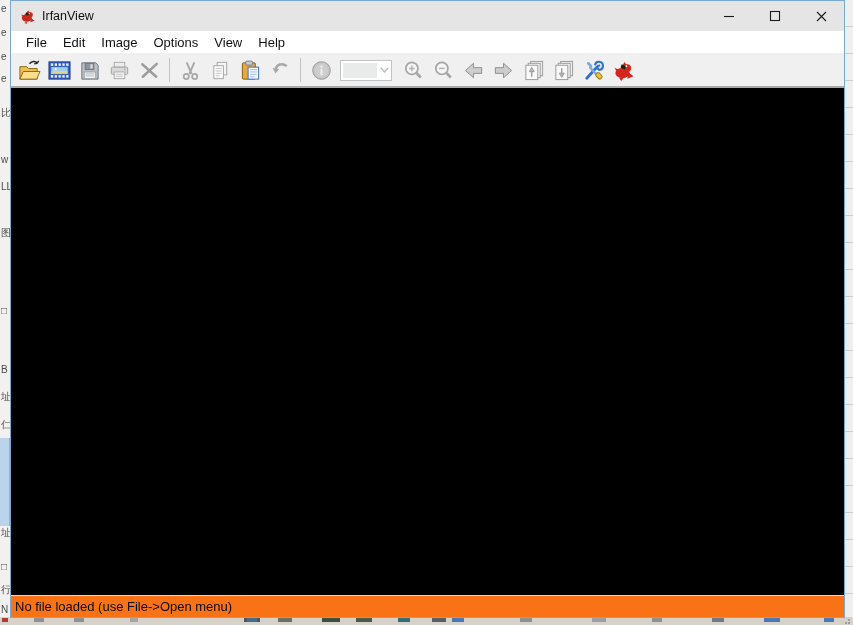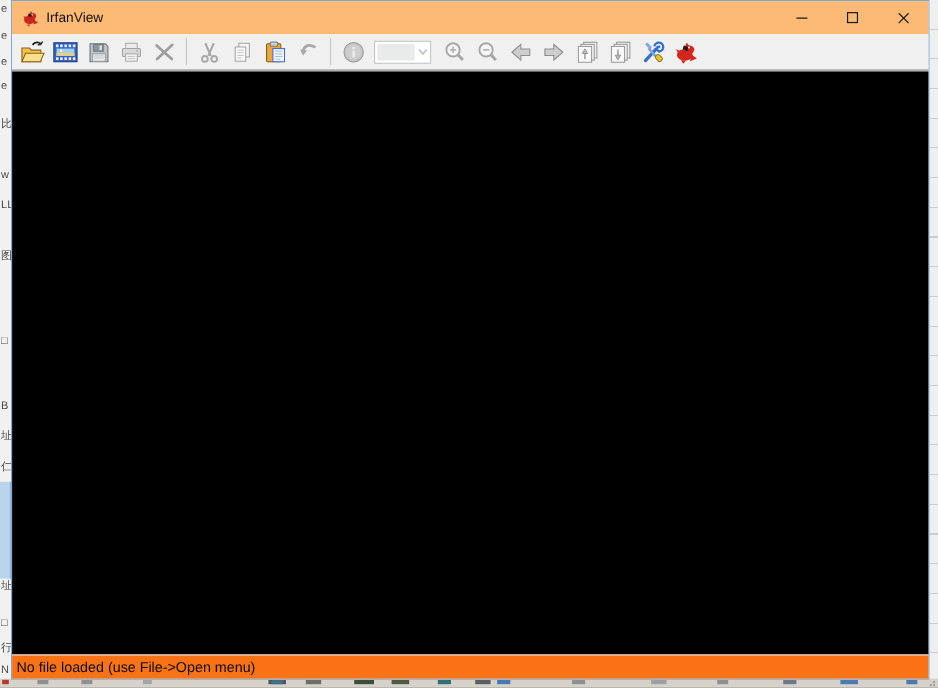--- a/index.html
+++ b/index.html
@@ -23,21 +23,21 @@
   .grip { position:absolute; right:1px; bottom:1px; width:7px; height:6px;
           background:
             radial-gradient(circle at 1px 5px, #9aa0a6 1px, transparent 1.2px),
             radial-gradient(circle at 4px 5px, #9aa0a6 1px, transparent 1.2px),
             radial-gradient(circle at 4px 2px, #9aa0a6 1px, transparent 1.2px); }
 
   
   .win { position:absolute; left:10px; top:0; width:835px; height:618px;
          background:#fff; border:1px solid #79a8d5; display:flex; flex-direction:column; }
 
-  .titlebar { height:30px; background:#fdba74; display:flex; align-items:center; flex:0 0 auto; }
+  .titlebar { height:30px; background:#e5e5e5; display:flex; align-items:center; flex:0 0 auto; }
   .app-icon { width:17px; height:17px; margin:0 6px 0 8px; }
   .title-text { font-size:12.5px; color:#111; }
   .controls { margin-left:auto; display:flex; height:30px; }
   .ctl { width:46px; height:30px; display:flex; align-items:center; justify-content:center; }
   .ctl svg { display:block; }
 
   .menubar { height:23px; background:#fff; display:flex; align-items:center;
              padding-left:7px; flex:0 0 auto; border-bottom:1px solid #f0f0f0; }
   .menu-item { font-size:13px; color:#101010; padding:2px 8px; }
 
@@ -133,20 +133,28 @@
           </svg>
         </div>
         <div class="ctl">
           <svg width="13" height="13" viewBox="0 0 13 13">
             <path d="M2 2l9 9M11 2l-9 9" stroke="#1a1a1a" stroke-width="1.1"></path>
           </svg>
         </div>
       </div>
     </div>
 
+    <div class="menubar">
+      <span class="menu-item">File</span>
+      <span class="menu-item">Edit</span>
+      <span class="menu-item">Image</span>
+      <span class="menu-item">Options</span>
+      <span class="menu-item">View</span>
+      <span class="menu-item">Help</span>
+    </div>
 
     <div class="toolbar">
 
       <div class="tbtn">
         <svg viewBox="0 0 24 24">
           <path d="M2 8h7l2 2h9v11H2z" fill="#f3bf4e" stroke="#8a6414" stroke-width="1"></path>
           <path d="M2 21l3.5-8H23l-3.5 8z" fill="#fbdf8d" stroke="#8a6414" stroke-width="1"></path>
           <path d="M12 5c2.5-3 6-3 8-1" fill="none" stroke="#222" stroke-width="1.6"></path>
           <path d="M20 4.6l1.6-2.8M20 4.6l-3.1.4" fill="none" stroke="#222" stroke-width="1.4"></path>
         </svg>

